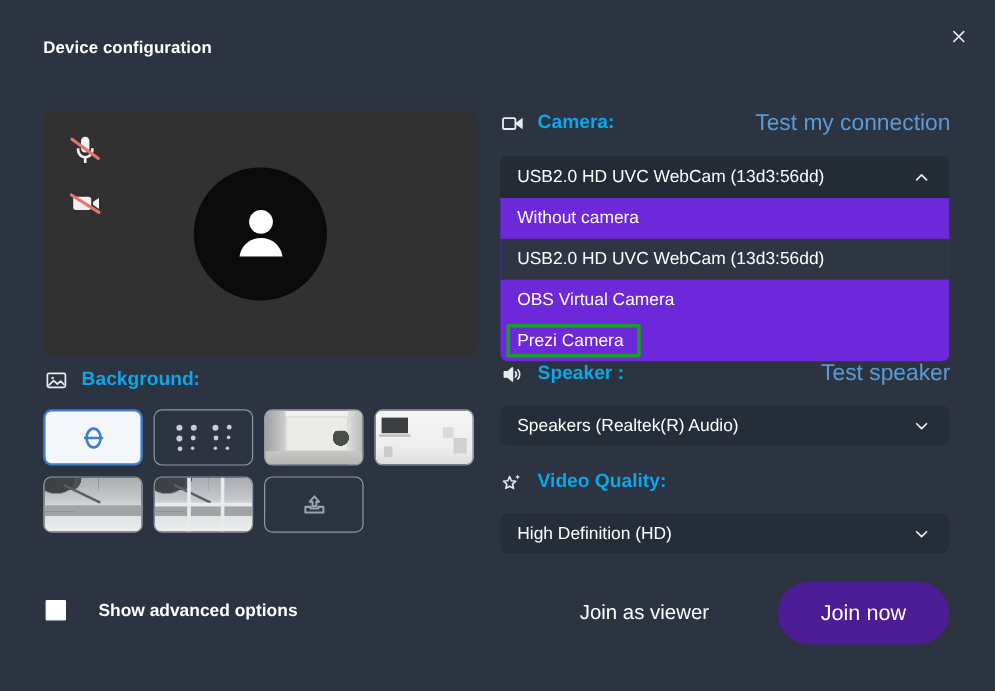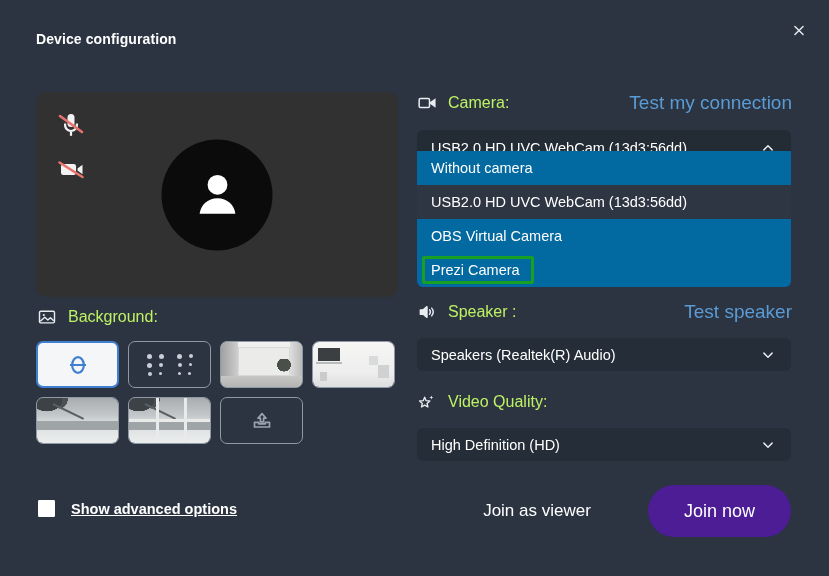--- a/index.html
+++ b/index.html
@@ -37,21 +37,21 @@
     display:flex;align-items:center;justify-content:center;
   }
   .preview .avatar svg{width:58px;height:58px;}
   .mute-icon{position:absolute;left:18px;width:34px;height:30px;}
   .mute-icon.mic{top:18px;}
   .mute-icon.cam{top:62px;}
 
   .section-row{display:flex;align-items:center;gap:10px;}
   .sec-icon{width:22px;height:22px;flex:none;display:flex;align-items:center;justify-content:center;}
   .sec-icon svg{width:20px;height:20px;}
-  .sec-label{font-size:16px;font-weight:normal;color:#bef264;}
+  .sec-label{font-size:16px;font-weight:bold;color:#0ea5e9;}
 
   .bg-head{position:absolute;left:36px;top:306px;}
 
   .bg-grid{
     position:absolute;left:36px;top:341px;width:368px;
     display:flex;flex-wrap:wrap;gap:9px;
   }
   .thumb{
     width:83px;height:47px;border-radius:7px;box-sizing:border-box;
     border:1px solid #8f99a6;background:#2b3440;overflow:hidden;
@@ -99,21 +99,21 @@
      transform:rotate(26deg);transform-origin:left center;}
   .beach .sea{position:absolute;left:0;right:0;top:52%;height:9px;background:#9fa4a7;}
   .window-ov{position:absolute;inset:0;}
   .window-ov .vb{position:absolute;top:0;bottom:0;width:3px;background:#e9eaea;}
   .window-ov .hb{position:absolute;left:0;right:0;height:3px;background:#e9eaea;}
 
   
   .upload-thumb{border:1px solid #8f99a6;}
 
   .advanced{
-    position:absolute;left:38px;top:500px;display:flex;align-items:center;gap:16px;cursor:pointer;text-decoration:underline;
+    position:absolute;left:38px;top:500px;display:flex;align-items:center;gap:27px;cursor:pointer;
   }
   .checkbox{width:15px;height:15px;background:#fff;border:1px solid #fff;border-radius:1px;}
   .advanced-label{font-size:14.5px;font-weight:bold;color:#fff;}
 
   
   .cam-head{position:absolute;left:416px;top:92px;width:376px;display:flex;align-items:center;}
   .cam-head .sec-label{margin-left:10px;}
   .link{
     margin-left:auto;color:#5b9bd5;font-size:19px;cursor:pointer;
   }
@@ -124,22 +124,22 @@
     background:#252d38;border-radius:6px;
     display:flex;align-items:center;padding:0 14px;
     font-size:14.5px;color:#fff;cursor:pointer;
   }
   .select .chev{margin-left:auto;display:flex;align-items:center;}
   .select .chev svg{width:18px;height:18px;}
 
   #camera-select{left:417px;top:130px;width:374px;height:35px;border-radius:6px 6px 0 0;background:#232b35;}
 
   .cam-list{
-    position:absolute;left:417px;top:151px;width:374px;
-    background:#0369a1;border-radius:0 0 6px 6px;overflow:hidden;
+    position:absolute;left:417px;top:165px;width:374px;
+    background:#6d28d9;border-radius:0 0 6px 6px;overflow:hidden;
   }
   .cam-opt{
     height:34px;display:flex;align-items:center;padding:0 14px;
     font-size:14.5px;color:#fff;cursor:pointer;position:relative;box-sizing:border-box;
   }
   .cam-opt.active{background:#2d3642;}
   .cam-opt .hl{
     position:absolute;left:5px;top:3px;height:28px;
     border:3px solid #18a024;border-radius:2px;box-sizing:border-box;
     pointer-events:none;

